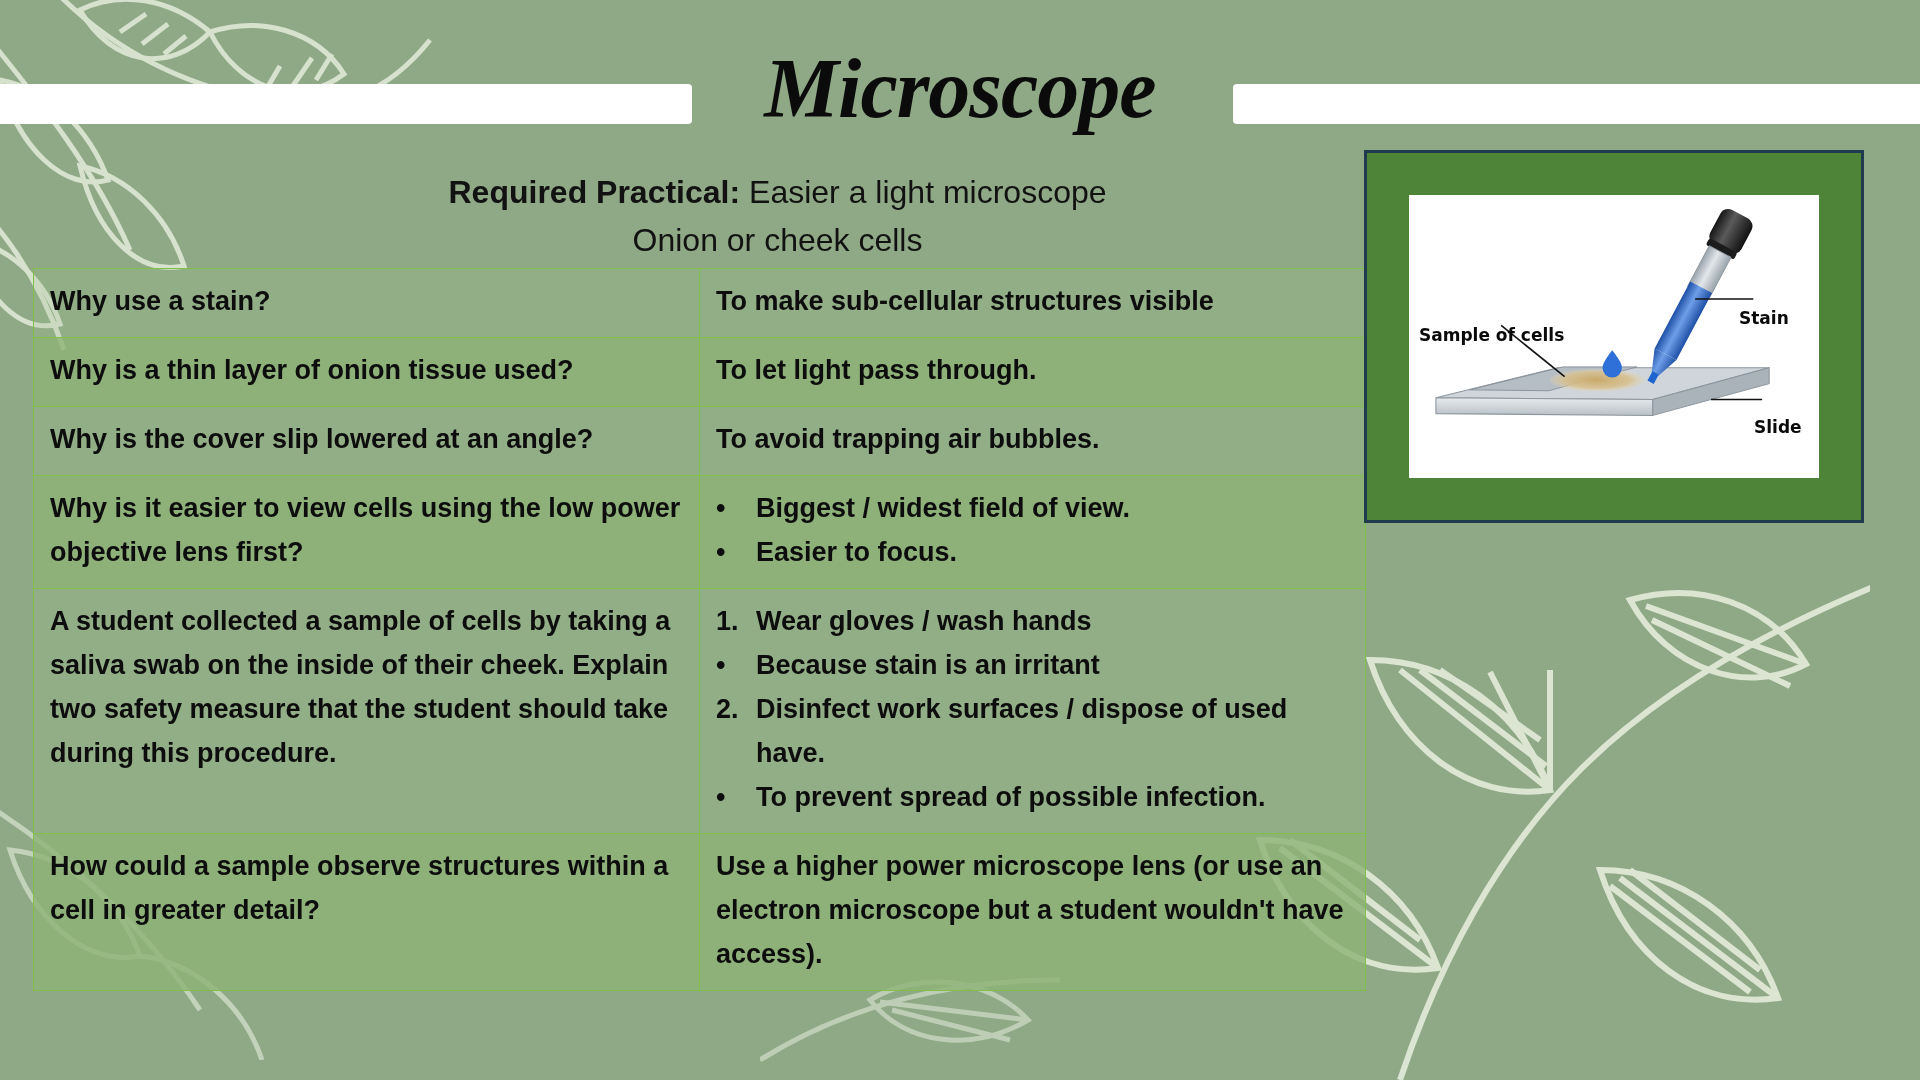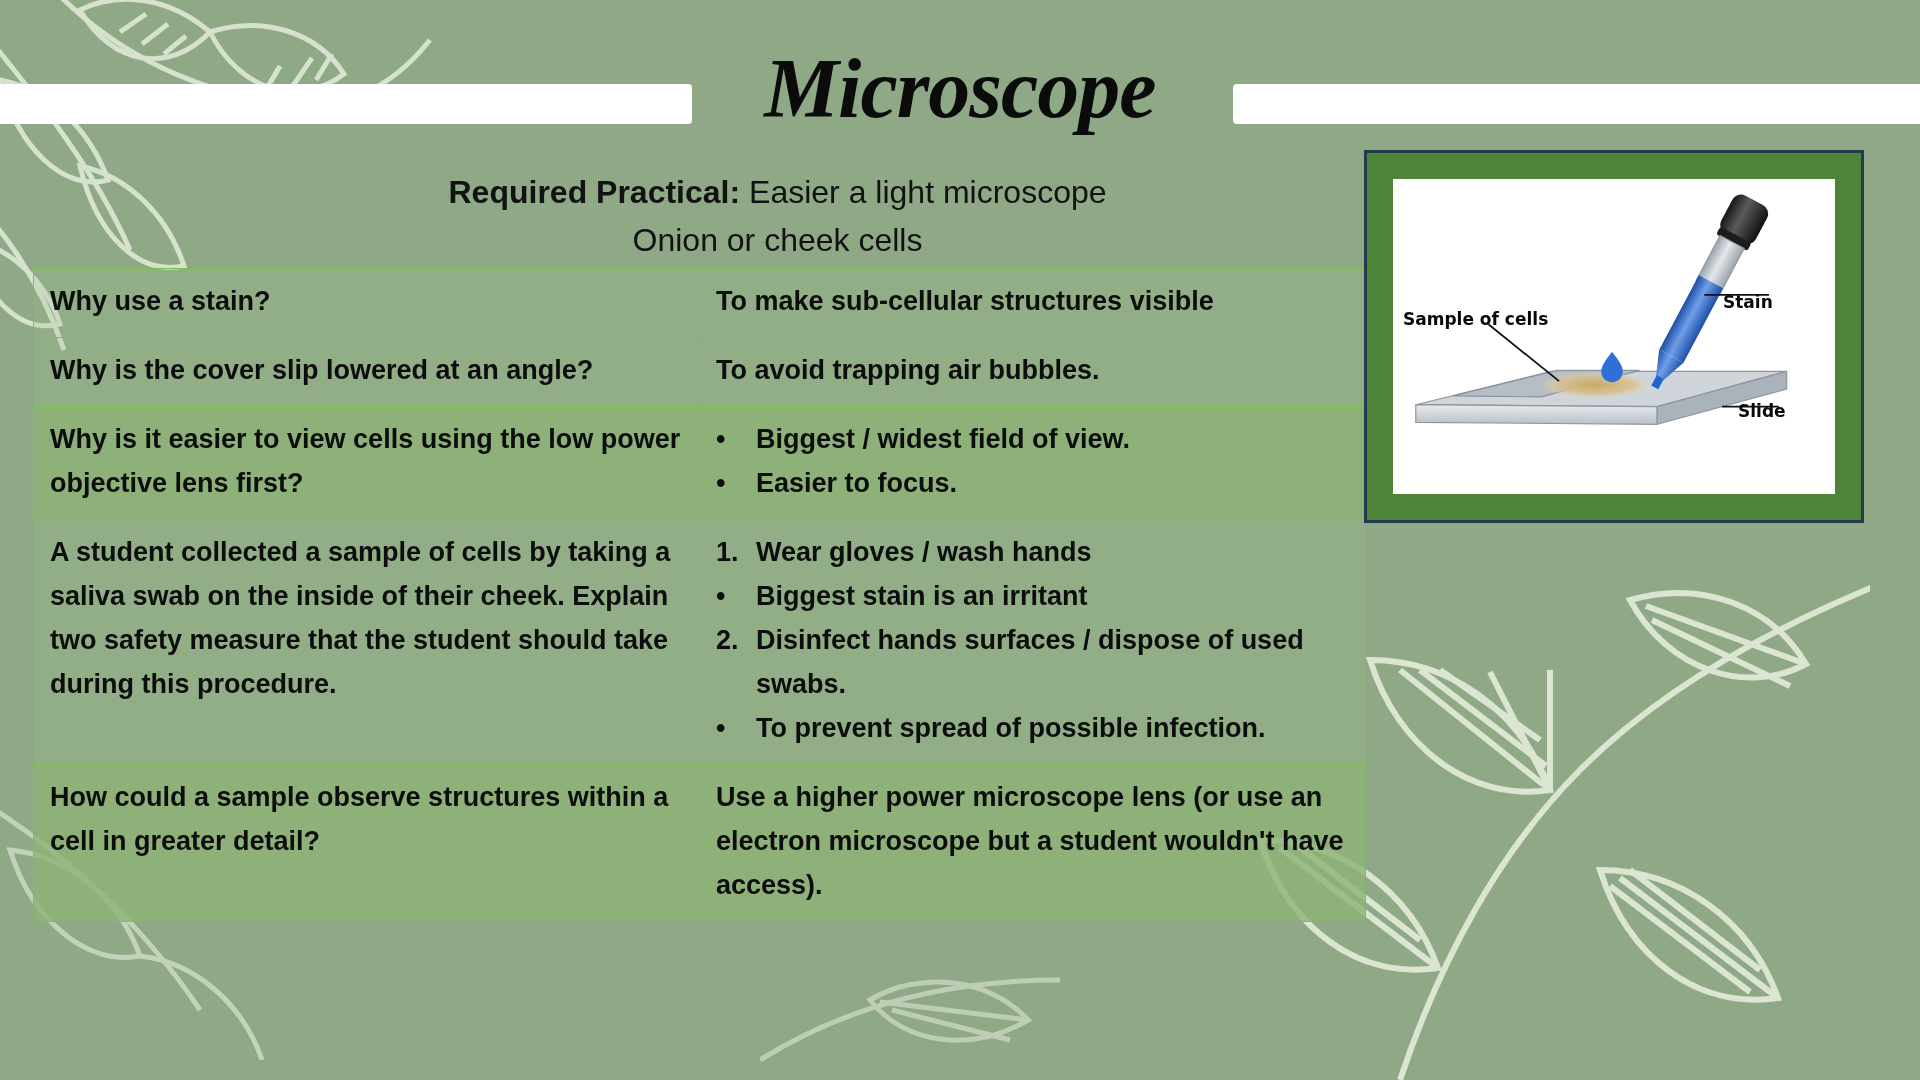--- a/index.html
+++ b/index.html
@@ -62,21 +62,21 @@
   .lines li{display:flex;gap:14px;}
   .lines li .mk{flex:0 0 auto;min-width:26px;text-align:left;}
   .lines li .tx{flex:1 1 auto;}
 
   
   #figure{
     position:absolute;left:1364px;top:150px;width:500px;height:373px;
     background:#4e8438;
     border:3px solid #1f3b4d;
     box-sizing:border-box;
-    padding:26px;
+    padding:42px;
   }
   #figure-inner{
     width:100%;height:100%;background:#ffffff;position:relative;overflow:hidden;
   }
   .fig-label{
     position:absolute;font-size:17px;font-weight:bold;color:#0a0a0a;
     font-family:"DejaVu Sans", sans-serif;white-space:nowrap;
   }
   #lbl-sample{left:10px;top:130px;}
   #lbl-stain{left:330px;top:113px;}
@@ -158,20 +158,30 @@
         <tr class="plain">
           <td class="q">Why use a stain?</td>
           <td class="a">
             <ul class="lines">
               <li>
                 <span class="tx">To make sub-cellular structures visible</span>
               </li>
             </ul>
           </td>
         </tr>
+        <tr class="shade">
+          <td class="q">Why is a thin layer of onion tissue used?</td>
+          <td class="a">
+            <ul class="lines">
+              <li>
+                <span class="tx">To let light pass through.</span>
+              </li>
+            </ul>
+          </td>
+        </tr>
         <tr class="plain">
           <td class="q">Why is the cover slip lowered at an angle?</td>
           <td class="a">
             <ul class="lines">
               <li>
                 <span class="tx">To avoid trapping air bubbles.</span>
               </li>
             </ul>
           </td>
         </tr>
@@ -193,25 +203,25 @@
         <tr class="plain">
           <td class="q">A student collected a sample of cells by taking a saliva swab on the inside of their cheek. Explain two safety measure that the student should take during this procedure.</td>
           <td class="a">
             <ul class="lines">
               <li>
                 <span class="mk">1.</span>
                 <span class="tx">Wear gloves / wash hands</span>
               </li>
               <li>
                 <span class="mk">•</span>
-                <span class="tx">Biggest stain is an irritant</span>
+                <span class="tx">Because stain is an irritant</span>
               </li>
               <li>
                 <span class="mk">2.</span>
-                <span class="tx">Disinfect hands surfaces / dispose of used swabs.</span>
+                <span class="tx">Disinfect work surfaces / dispose of used have.</span>
               </li>
               <li>
                 <span class="mk">•</span>
                 <span class="tx">To prevent spread of possible infection.</span>
               </li>
             </ul>
           </td>
         </tr>
         <tr class="shade">
           <td class="q">How could a sample observe structures within a cell in greater detail?</td>

